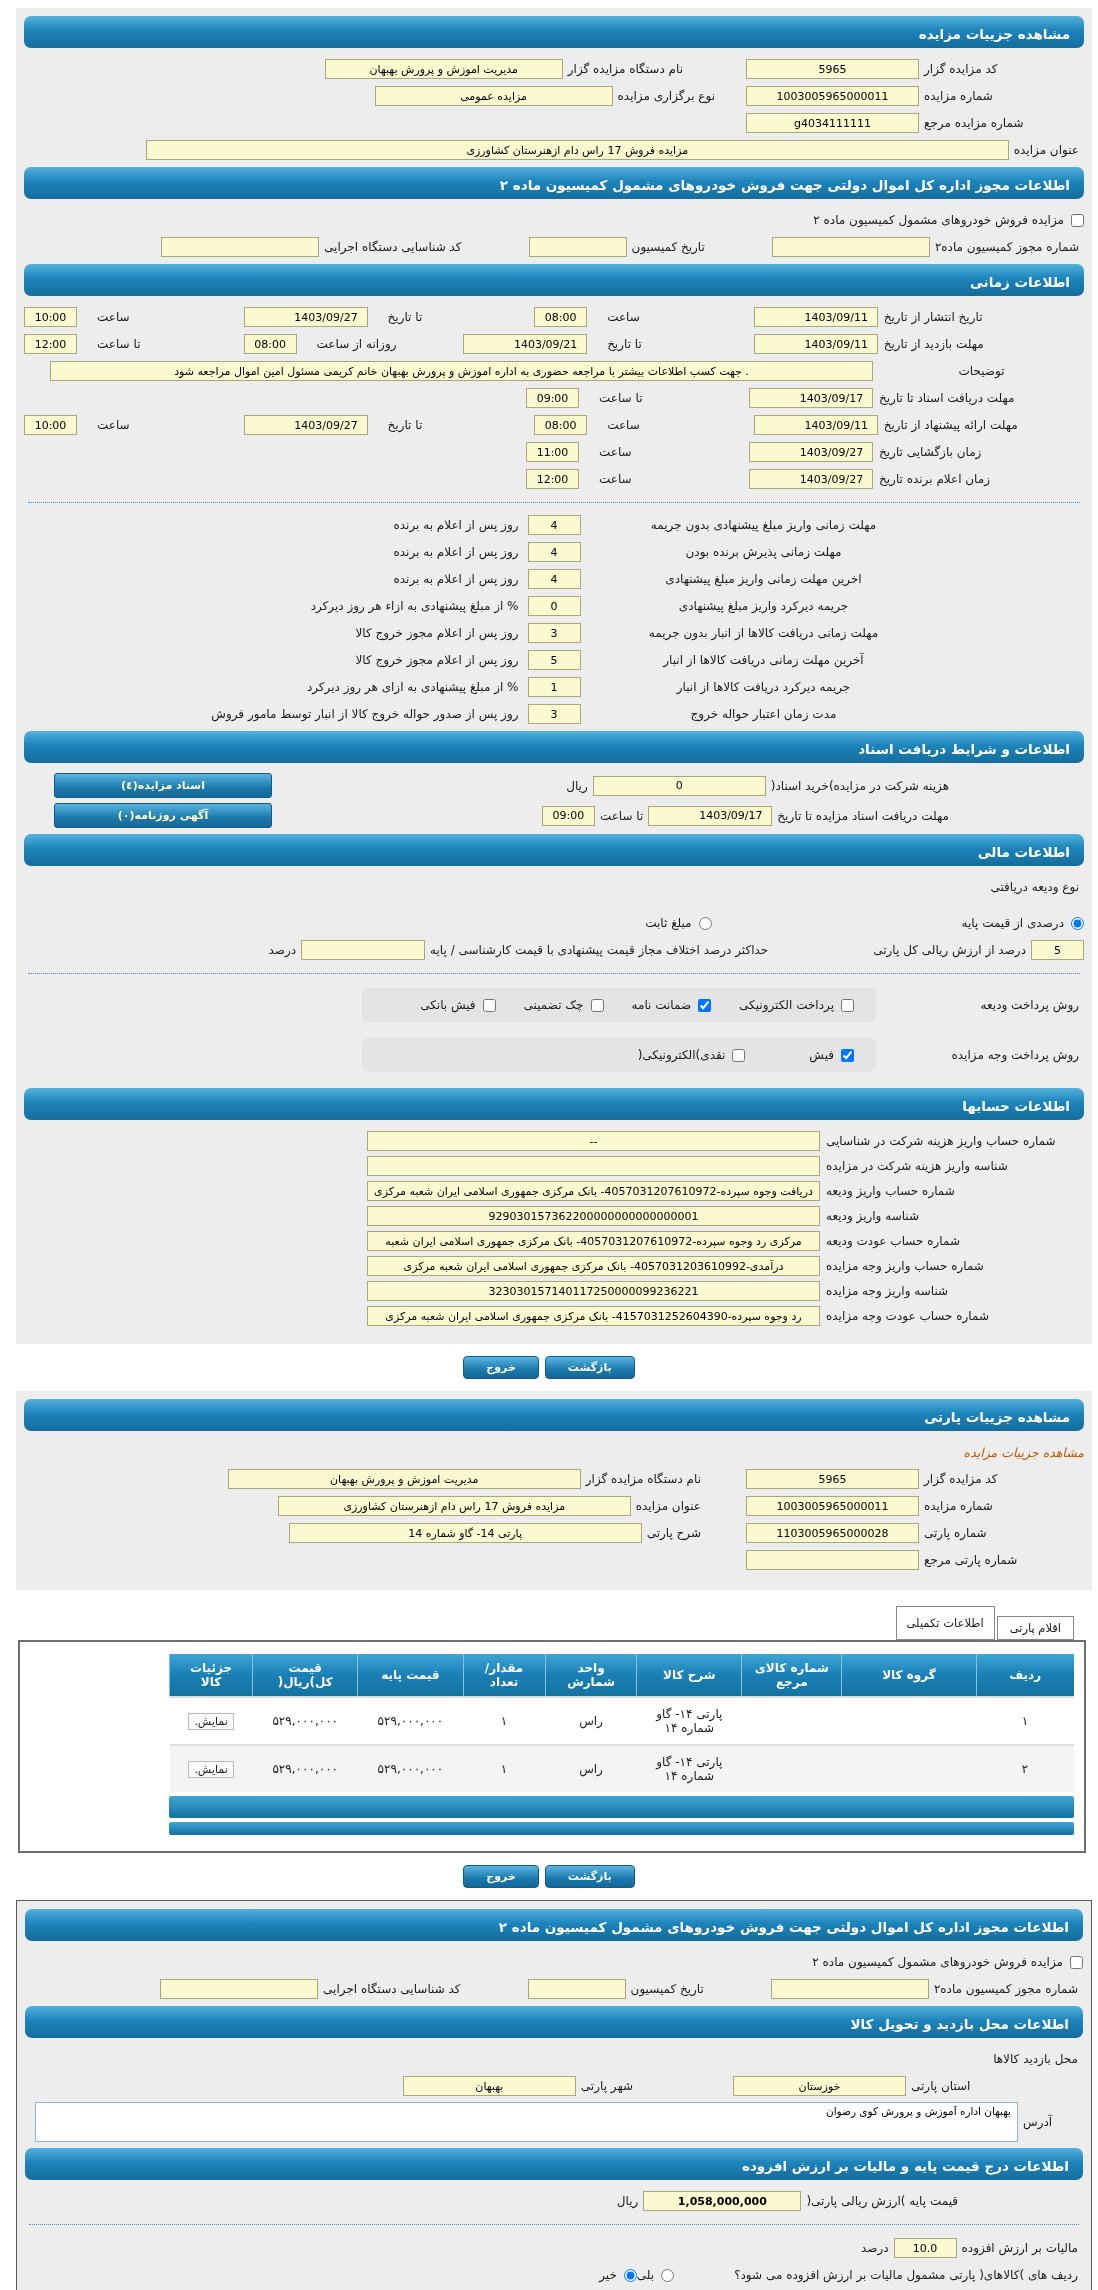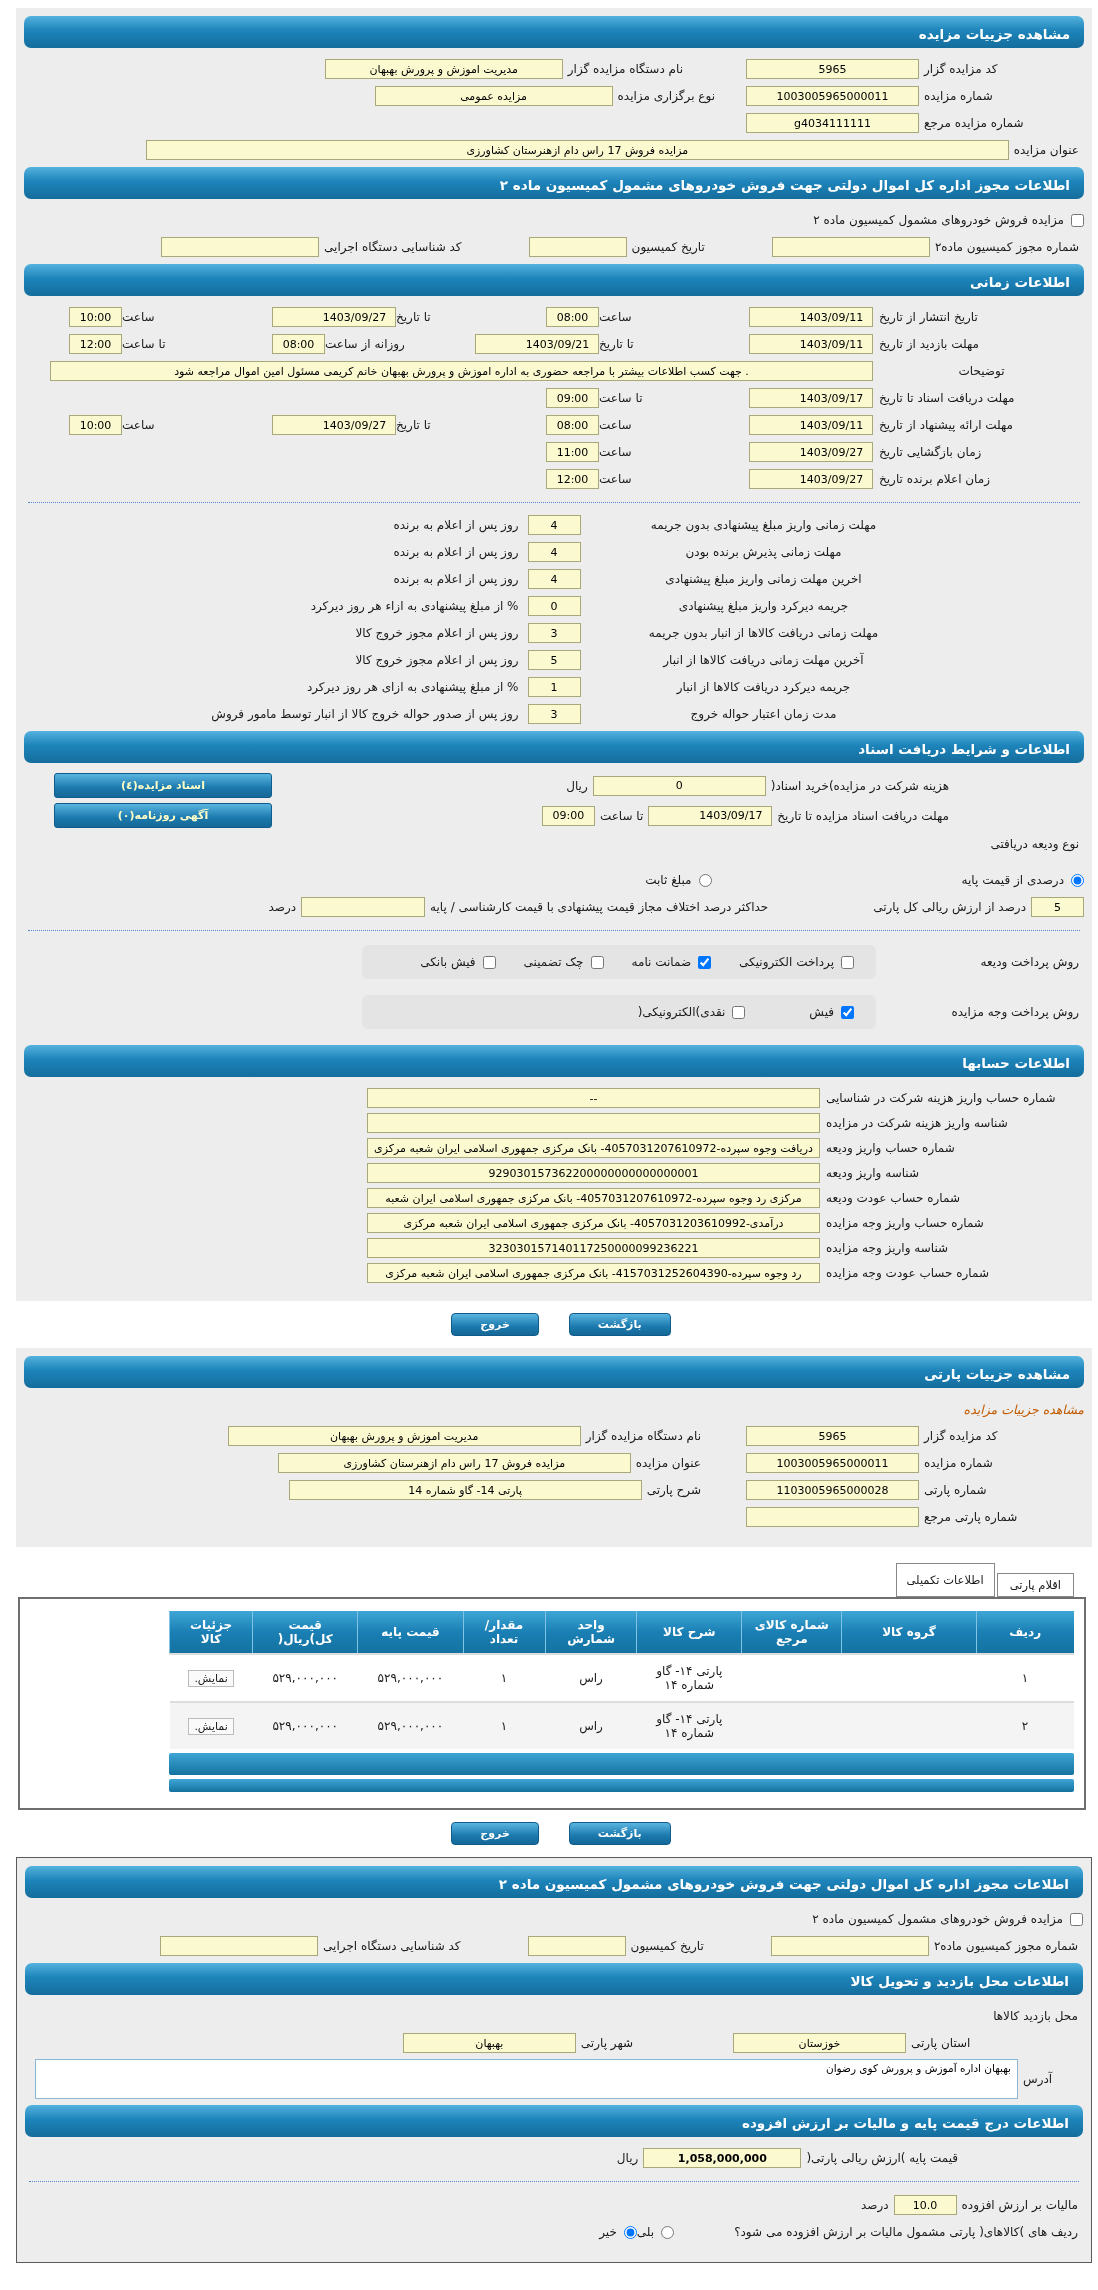--- a/index.html
+++ b/index.html
@@ -7,28 +7,28 @@
   .panel{background:#ededed;margin:0 6px 0 16px;padding:2px 8px 14px;}
   .panel.bordered{border:1px solid #5a5a5a;}
   .sec{background:linear-gradient(180deg,#54b2de 0%,#1d84ba 45%,#146d9c 100%);color:#fff;font-weight:bold;
        font-size:13.5px;border-radius:7px;padding:10px 14px 6px;margin:6px 0 10px;}
   .yin{background:#fbf9cf;border:1px solid #a8a878;height:18px;font-size:11px;text-align:center;
        font-family:inherit;padding:0 3px;}
   .ltr{direction:ltr;}
   textarea.white{background:#fff;border:1px solid #8db6d5;height:34px;font-size:10.5px;text-align:right;
        padding:2px 6px;resize:none;font-family:inherit;flex:1;margin-left:10px;}
   .btn{background:linear-gradient(180deg,#5ab5e0,#1b79ad 60%,#156897);color:#fff;border:1px solid #0f5c8c;
-       border-radius:4px;padding:4px 28px;font-size:11px;font-weight:bold;cursor:pointer;font-family:inherit;margin-left:24px;}
+       border-radius:4px;padding:4px 22px;font-size:11px;font-weight:bold;cursor:pointer;font-family:inherit;}
   .btn.wide{color:#ffffc8;width:218px;border-radius:3px;padding:5px 8px;}
   .sep{border-top:1px dotted #4d86cf;margin:12px 4px;height:0;}
   .frow{display:flex;align-items:center;margin:5px 0;min-height:22px;}
   .lbl{white-space:nowrap;padding:0 5px;}
   .pairR{width:338px;display:flex;justify-content:flex-end;align-items:center;}
   .tlabel{width:205px;text-align:left;padding-left:6px;white-space:nowrap;}
-  .sub{width:150px;text-align:left;padding-left:0;white-space:nowrap;}
+  .sub{width:150px;text-align:left;padding-left:20px;white-space:nowrap;}
   .w45{width:45px;} .w55{width:55px;} .w75{width:75px;padding-left:44px;} .w90{width:90px;}
   .w150{width:150px;} .w165{width:165px;} .w230{width:230px;} .w445{width:445px;} .w860{width:855px;}
   .drow{display:flex;align-items:center;justify-content:center;margin:7px 0;}
   .dl{width:348px;text-align:center;padding-left:9px;white-space:nowrap;}
   .ds{width:348px;text-align:right;padding-right:9px;white-space:nowrap;}
   .optbox{display:flex;align-items:center;gap:28px;background:#e4e4e4;border-radius:6px;
           padding:10px 22px;margin-right:28px;min-width:470px;}
   label.opt{display:flex;align-items:center;gap:4px;white-space:nowrap;cursor:pointer;}
   input[type=checkbox],input[type=radio]{margin:0 0 0 3px;}
   .albl{width:258px;text-align:left;padding-left:6px;white-space:nowrap;}
@@ -214,20 +214,21 @@
     <button class="btn wide" style="margin-right:auto;margin-left:30px">اسناد مزایده(٤)</button>
   </div>
   <div class="frow">
     <span class="lbl" style="margin-right:130px">مهلت دریافت اسناد مزایده تا تاریخ</span>
     <input class="yin w75 ltr" value="1403/09/17" style="">
     <span class="lbl">تا ساعت</span>
     <input class="yin w45 ltr" value="09:00" style="">
     <button class="btn wide" style="margin-right:auto;margin-left:30px">آگهی روزنامه(٠)</button>
   </div>
 
+  <div class="sec">اطلاعات مالی</div>
   <div class="frow">
       <span class="lbl">نوع ودیعه دریافتی</span>
     </div>
   <div class="frow" style="margin-top:14px">
     <label class="opt">
       <input type="radio" name="g1" checked="" style="">
       <span>درصدی از قیمت پایه</span>
     </label>
     <label class="opt" style="margin-right:250px">
       <input type="radio" name="g1" style="">

